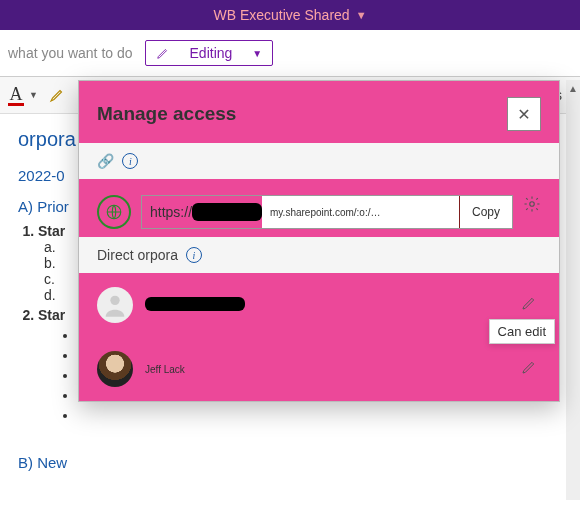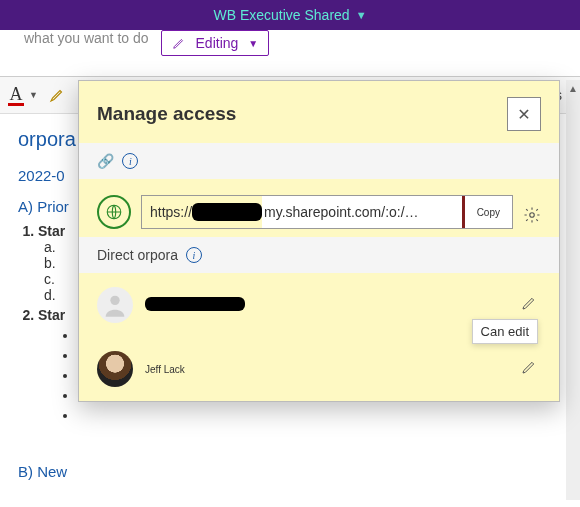--- a/index.html
+++ b/index.html
@@ -1,60 +1,60 @@
 <!DOCTYPE html>
 <html><head>
 <meta charset="utf-8">
 <style>
 html,body{margin:0;padding:0;font-family:"Segoe UI",Arial,sans-serif;font-size:14px;color:#333;background:#f5f5f5;width:580px;height:507px;overflow:hidden;position:relative}
-.topbar{background:#4b1a7e;color:#5eead4;height:30px;display:flex;align-items:center;justify-content:center}
+.topbar{background:#4b1a7e;color:#fca5a5;height:30px;display:flex;align-items:center;justify-content:center}
 .topbar span{font-size:14px}
 .topbar .chev{margin-left:6px;font-size:11px;opacity:.9}
-.cmdbar{background:#fff;border-bottom:1px solid #ccc;height:46px;display:flex;align-items:flex-start;padding:0 24px;gap:12px}
+.cmdbar{background:#fff;border-bottom:1px solid #ccc;height:46px;display:flex;align-items:center;padding:0 8px;gap:12px}
 .cmdbar .hint{color:#888;font-size:14px}
-.editing-btn{border:1px solid #7719aa;color:#7719aa;background:#fff;border-radius:2px;padding:4px 10px;display:flex;align-items:center;gap:10px;cursor:pointer}
+.editing-btn{border:1px solid #7719aa;color:#7719aa;background:#fff;border-radius:2px;padding:4px 10px;display:flex;align-items:center;gap:20px;cursor:pointer}
 .editing-btn .chev{font-size:10px}
 .toolbar2{background:#f7f7f7;border-bottom:1px solid #ddd;height:36px;display:flex;align-items:center;padding:0 8px;gap:10px}
 .fontcolor{display:flex;align-items:center;gap:2px}
 .fontcolor .glyph{font-family:"Times New Roman",serif;font-size:18px}
 .fontcolor .under{width:16px;height:3px;background:#c00;margin-top:-2px}
 .fontcolor .chev{font-size:9px;color:#555;margin-left:3px}
 .highlighter{width:18px;height:18px;display:flex;align-items:center;justify-content:center;color:#b58900;font-size:16px}
 .doc{padding:8px 18px;color:#333;background:#fff;height:400px;overflow:hidden}
 .doc h2{color:#1a5aa8;font-weight:400;font-size:20px;margin:6px 0 16px;font-family:"Segoe UI Light","Segoe UI",Arial}
 .doc .date{color:#1a5aa8;font-size:15px;margin-bottom:14px}
 .doc .sec{color:#1a5aa8;font-size:15px;margin:8px 0}
 .doc ol{margin:4px 0 4px 20px;padding:0}
 .doc ol li{margin:4px 0;font-weight:700}
 .doc ol li .sub{font-weight:400;margin-left:6px}
 .doc ul{list-style:disc;margin:2px 0 2px 40px;padding:0}
 .doc ul li{font-weight:400;margin:4px 0}
-.overlay{position:absolute;top:80px;left:78px;width:480px;background:#fef9c3;border:1px solid #bbb;box-shadow:0 8px 24px rgba(0,0,0,.25);z-index:10}
+.overlay{position:absolute;top:80px;left:78px;width:480px;background:#ec4899;border:1px solid #bbb;box-shadow:0 8px 24px rgba(0,0,0,.25);z-index:10}
 .ov-head{display:flex;align-items:center;justify-content:space-between;padding:16px 18px 12px}
 .ov-head h3{margin:0;font-size:19px;font-weight:600}
 .close{width:32px;height:32px;border:1px solid #888;background:#fff;display:flex;align-items:center;justify-content:center;font-size:16px;color:#555;cursor:pointer}
 .section-h{background:#f5f5f5;padding:10px 18px;color:#444;font-size:14px;display:flex;align-items:center;gap:8px}
 .section-h .link-ic{color:#666;font-size:14px}
 .info{width:14px;height:14px;border:1px solid #1a5aa8;border-radius:50%;display:inline-flex;align-items:center;justify-content:center;font-size:10px;color:#1a5aa8;font-style:italic;font-family:serif}
-.linkrow{display:flex;align-items:flex-end;gap:10px;padding:16px 18px 8px}
+.linkrow{display:flex;align-items:flex-start;gap:10px;padding:16px 18px 8px}
 .globe{width:30px;height:30px;border:2px solid #2a8a2a;border-radius:50%;display:flex;align-items:center;justify-content:center;color:#2a8a2a;font-size:17px;flex:0 0 30px}
 .urlwrap{display:flex;border:1px solid #999;flex:1;height:32px}
-.urlwrap input{border:none;padding:0 2px;font-size:14px;flex:1;outline:none;color:#333;min-width:0}
-.urlwrap .copy{border-left:3px solid #7f1d1d;background:#fff;padding:0 12px;font-size:10px;cursor:pointer;display:flex;align-items:center}
+.urlwrap input{border:none;padding:0 8px;font-size:10px;flex:1;outline:none;color:#333;min-width:0}
+.urlwrap .copy{border-left:1px solid #7f1d1d;background:#fff;padding:0 12px;font-size:12px;cursor:pointer;display:flex;align-items:center}
 .gear{color:#555;font-size:17px;cursor:pointer}
 .linkdesc{padding:0 18px 20px 60px;font-size:14px;color:#333}
 .person{display:flex;align-items:center;padding:14px 18px;gap:12px;position:relative}
 .avatar{width:36px;height:36px;border-radius:50%;background:#eee;display:flex;align-items:center;justify-content:center;color:#bbb;font-size:22px;flex:0 0 36px;overflow:hidden}
 .avatar.photo{background:radial-gradient(circle at 50% 35%,#e6c9a8 0 30%,#5a3a20 31% 55%,#222 56% 100%)}
 .pname{flex:1;font-size:10px}
 .pencil{color:#555;font-size:16px;cursor:pointer;padding:4px}
 .redacted{background:#000;border-radius:6px;display:inline-block}
 .r1{width:100px;height:14px}
 .r2{width:70px;height:18px}
-.tooltip{position:absolute;top:-18px;right:21px;background:#fff;border:1px solid #ccc;padding:4px 8px;font-size:13px;box-shadow:0 2px 6px rgba(0,0,0,.15);white-space:nowrap}
+.tooltip{position:absolute;top:-18px;right:4px;background:#fff;border:1px solid #ccc;padding:4px 8px;font-size:13px;box-shadow:0 2px 6px rgba(0,0,0,.15);white-space:nowrap}
 .scrollbar{position:absolute;right:0;top:80px;width:14px;height:420px;background:#eee}
 .scrollbar .up,.scrollbar .dn{height:16px;color:#666;font-size:10px;display:flex;align-items:center;justify-content:center}
 .gs-trunc{position:absolute;top:87px;right:18px;color:#444;font-size:14px}
 svg.pen{width:16px;height:16px;stroke:#555;fill:none;stroke-width:1.5}
 svg.pen2{width:14px;height:14px;stroke:#7719aa;fill:none;stroke-width:1.5}
 </style>
 </head>
 <body>
 
 <div class="topbar">
@@ -104,21 +104,21 @@
     <li><span>Star</span>
       <ul>
           <li>&nbsp;</li>
           <li>&nbsp;</li>
           <li>&nbsp;</li>
           <li>&nbsp;</li>
           <li>&nbsp;</li>
         </ul>
     </li>
   </ol>
-  <div class="sec" style="margin-top:40px">B) New</div>
+  <div class="sec" style="margin-top:31px">B) New</div>
 </div>
 
 <div class="overlay">
   <div class="ov-head">
     <h3>Manage access</h3>
     <div class="close">
       <span>✕</span>
     </div>
   </div>
 

